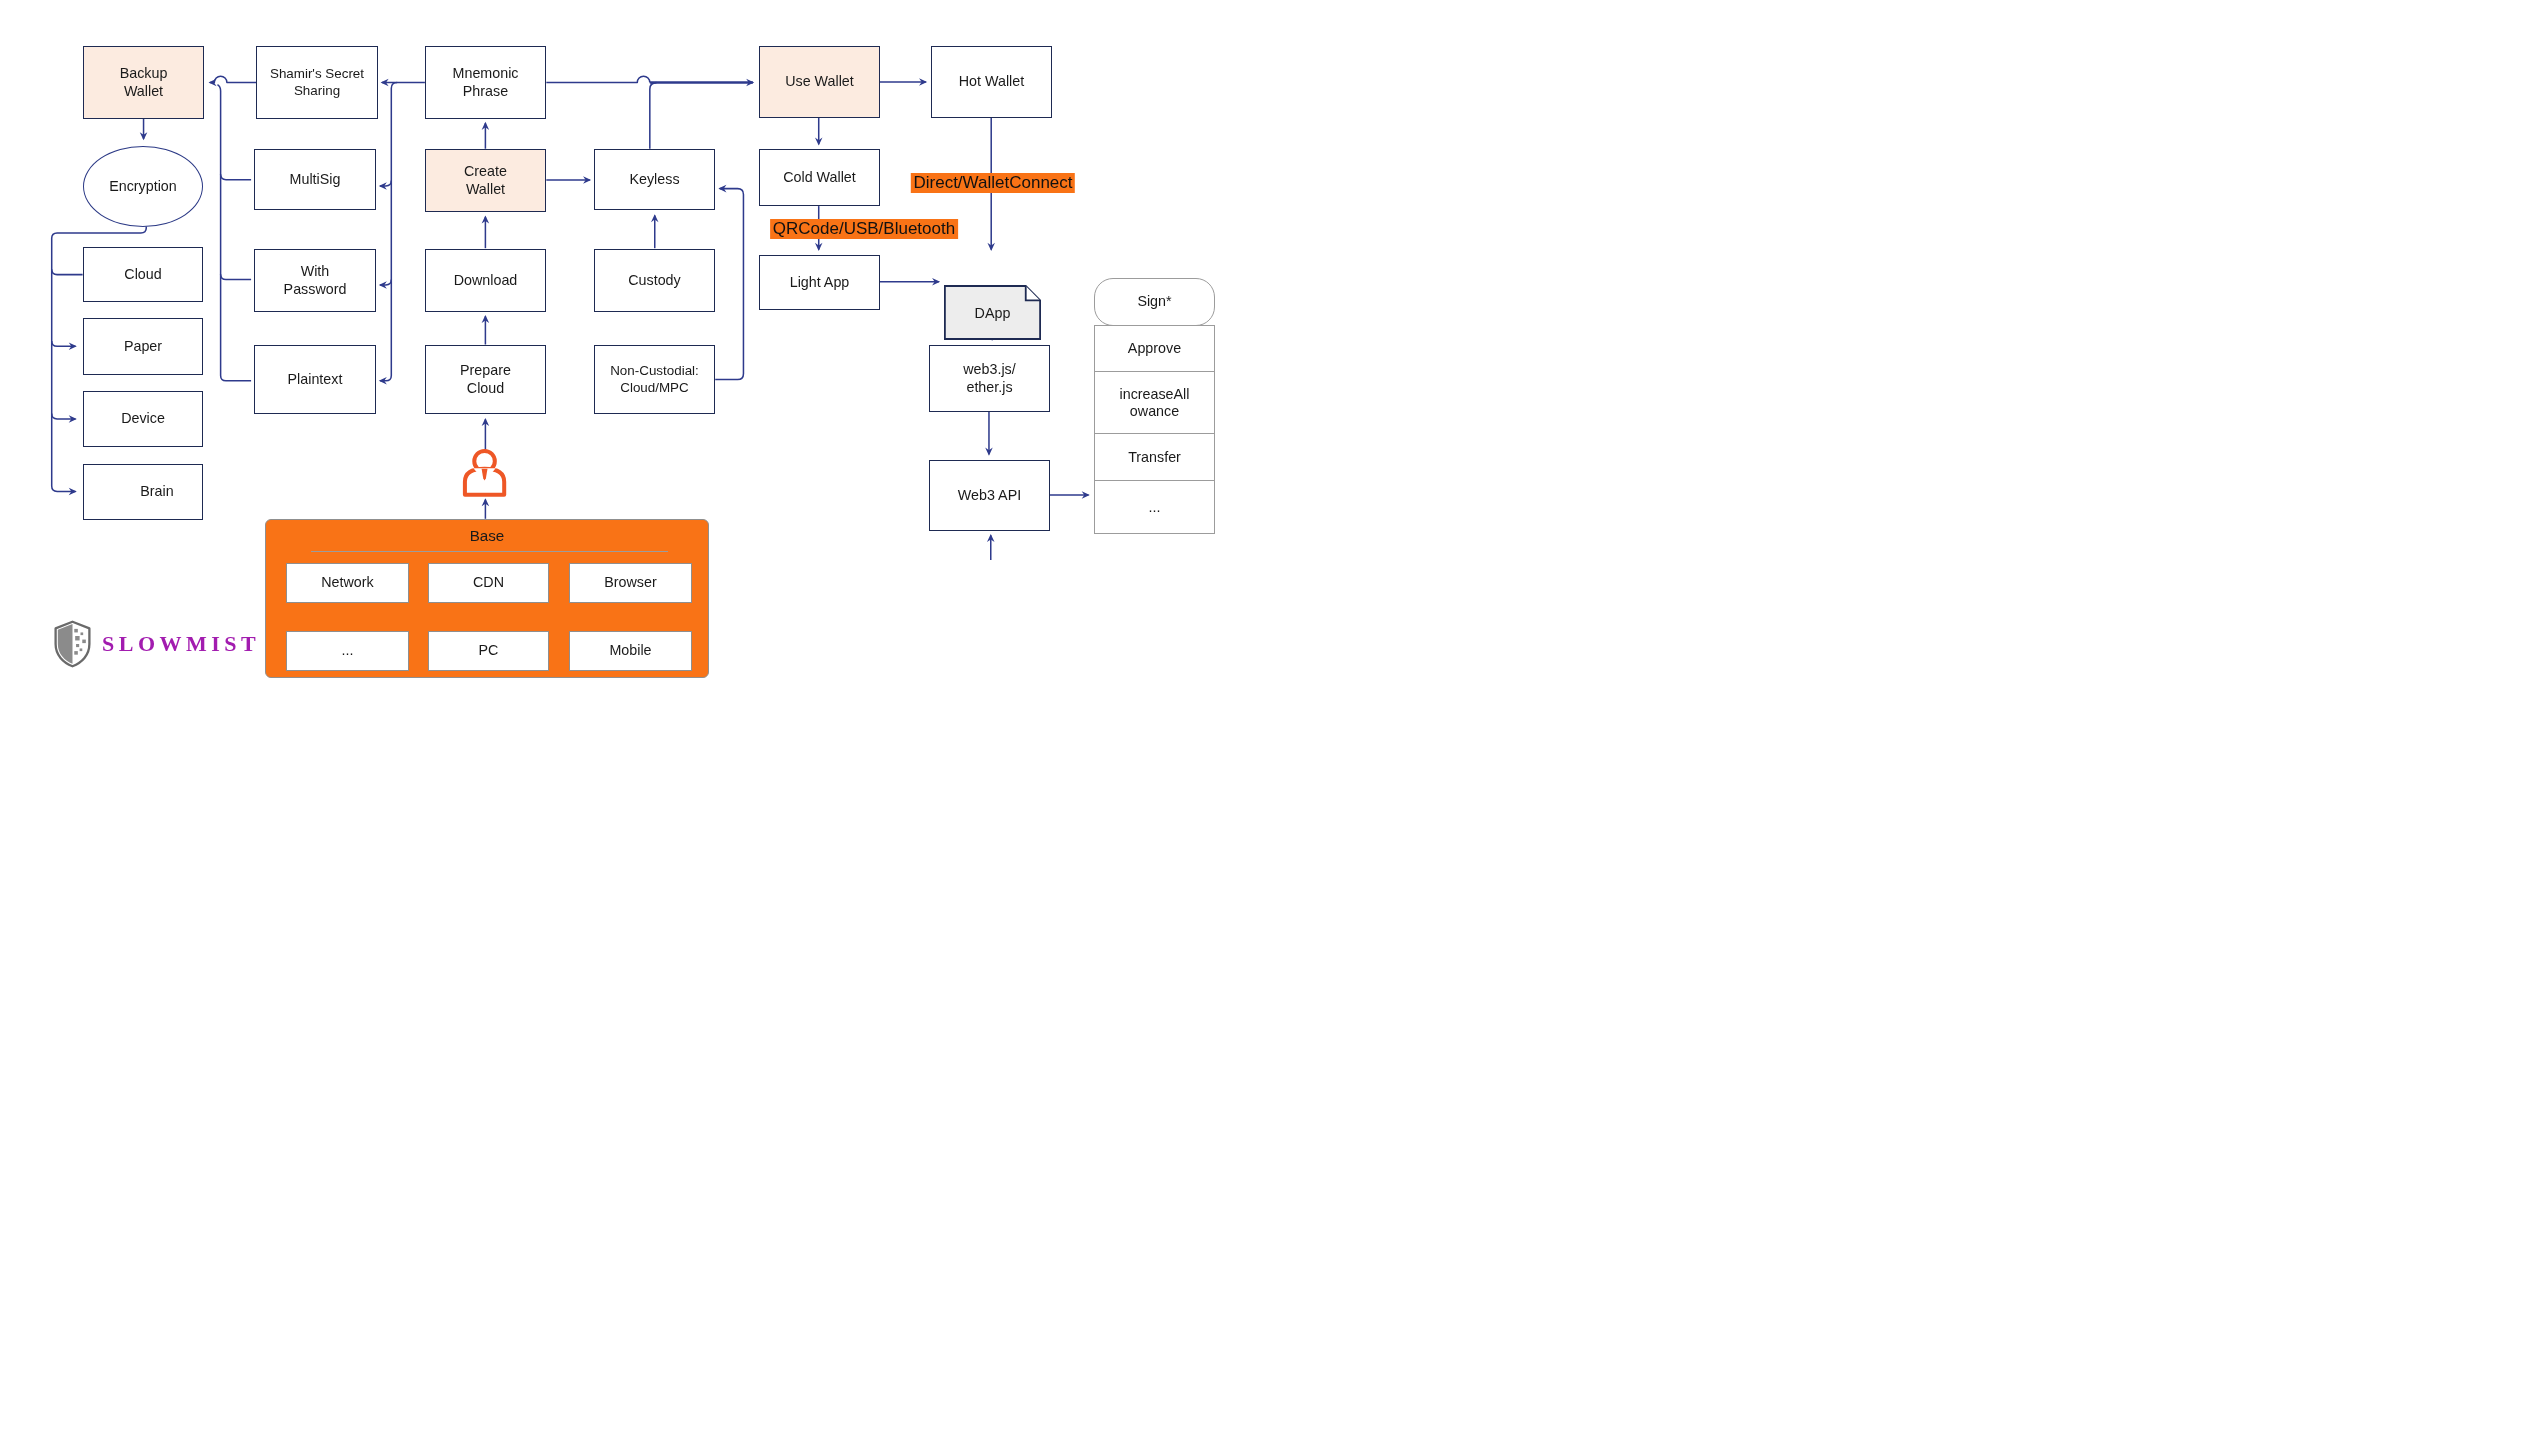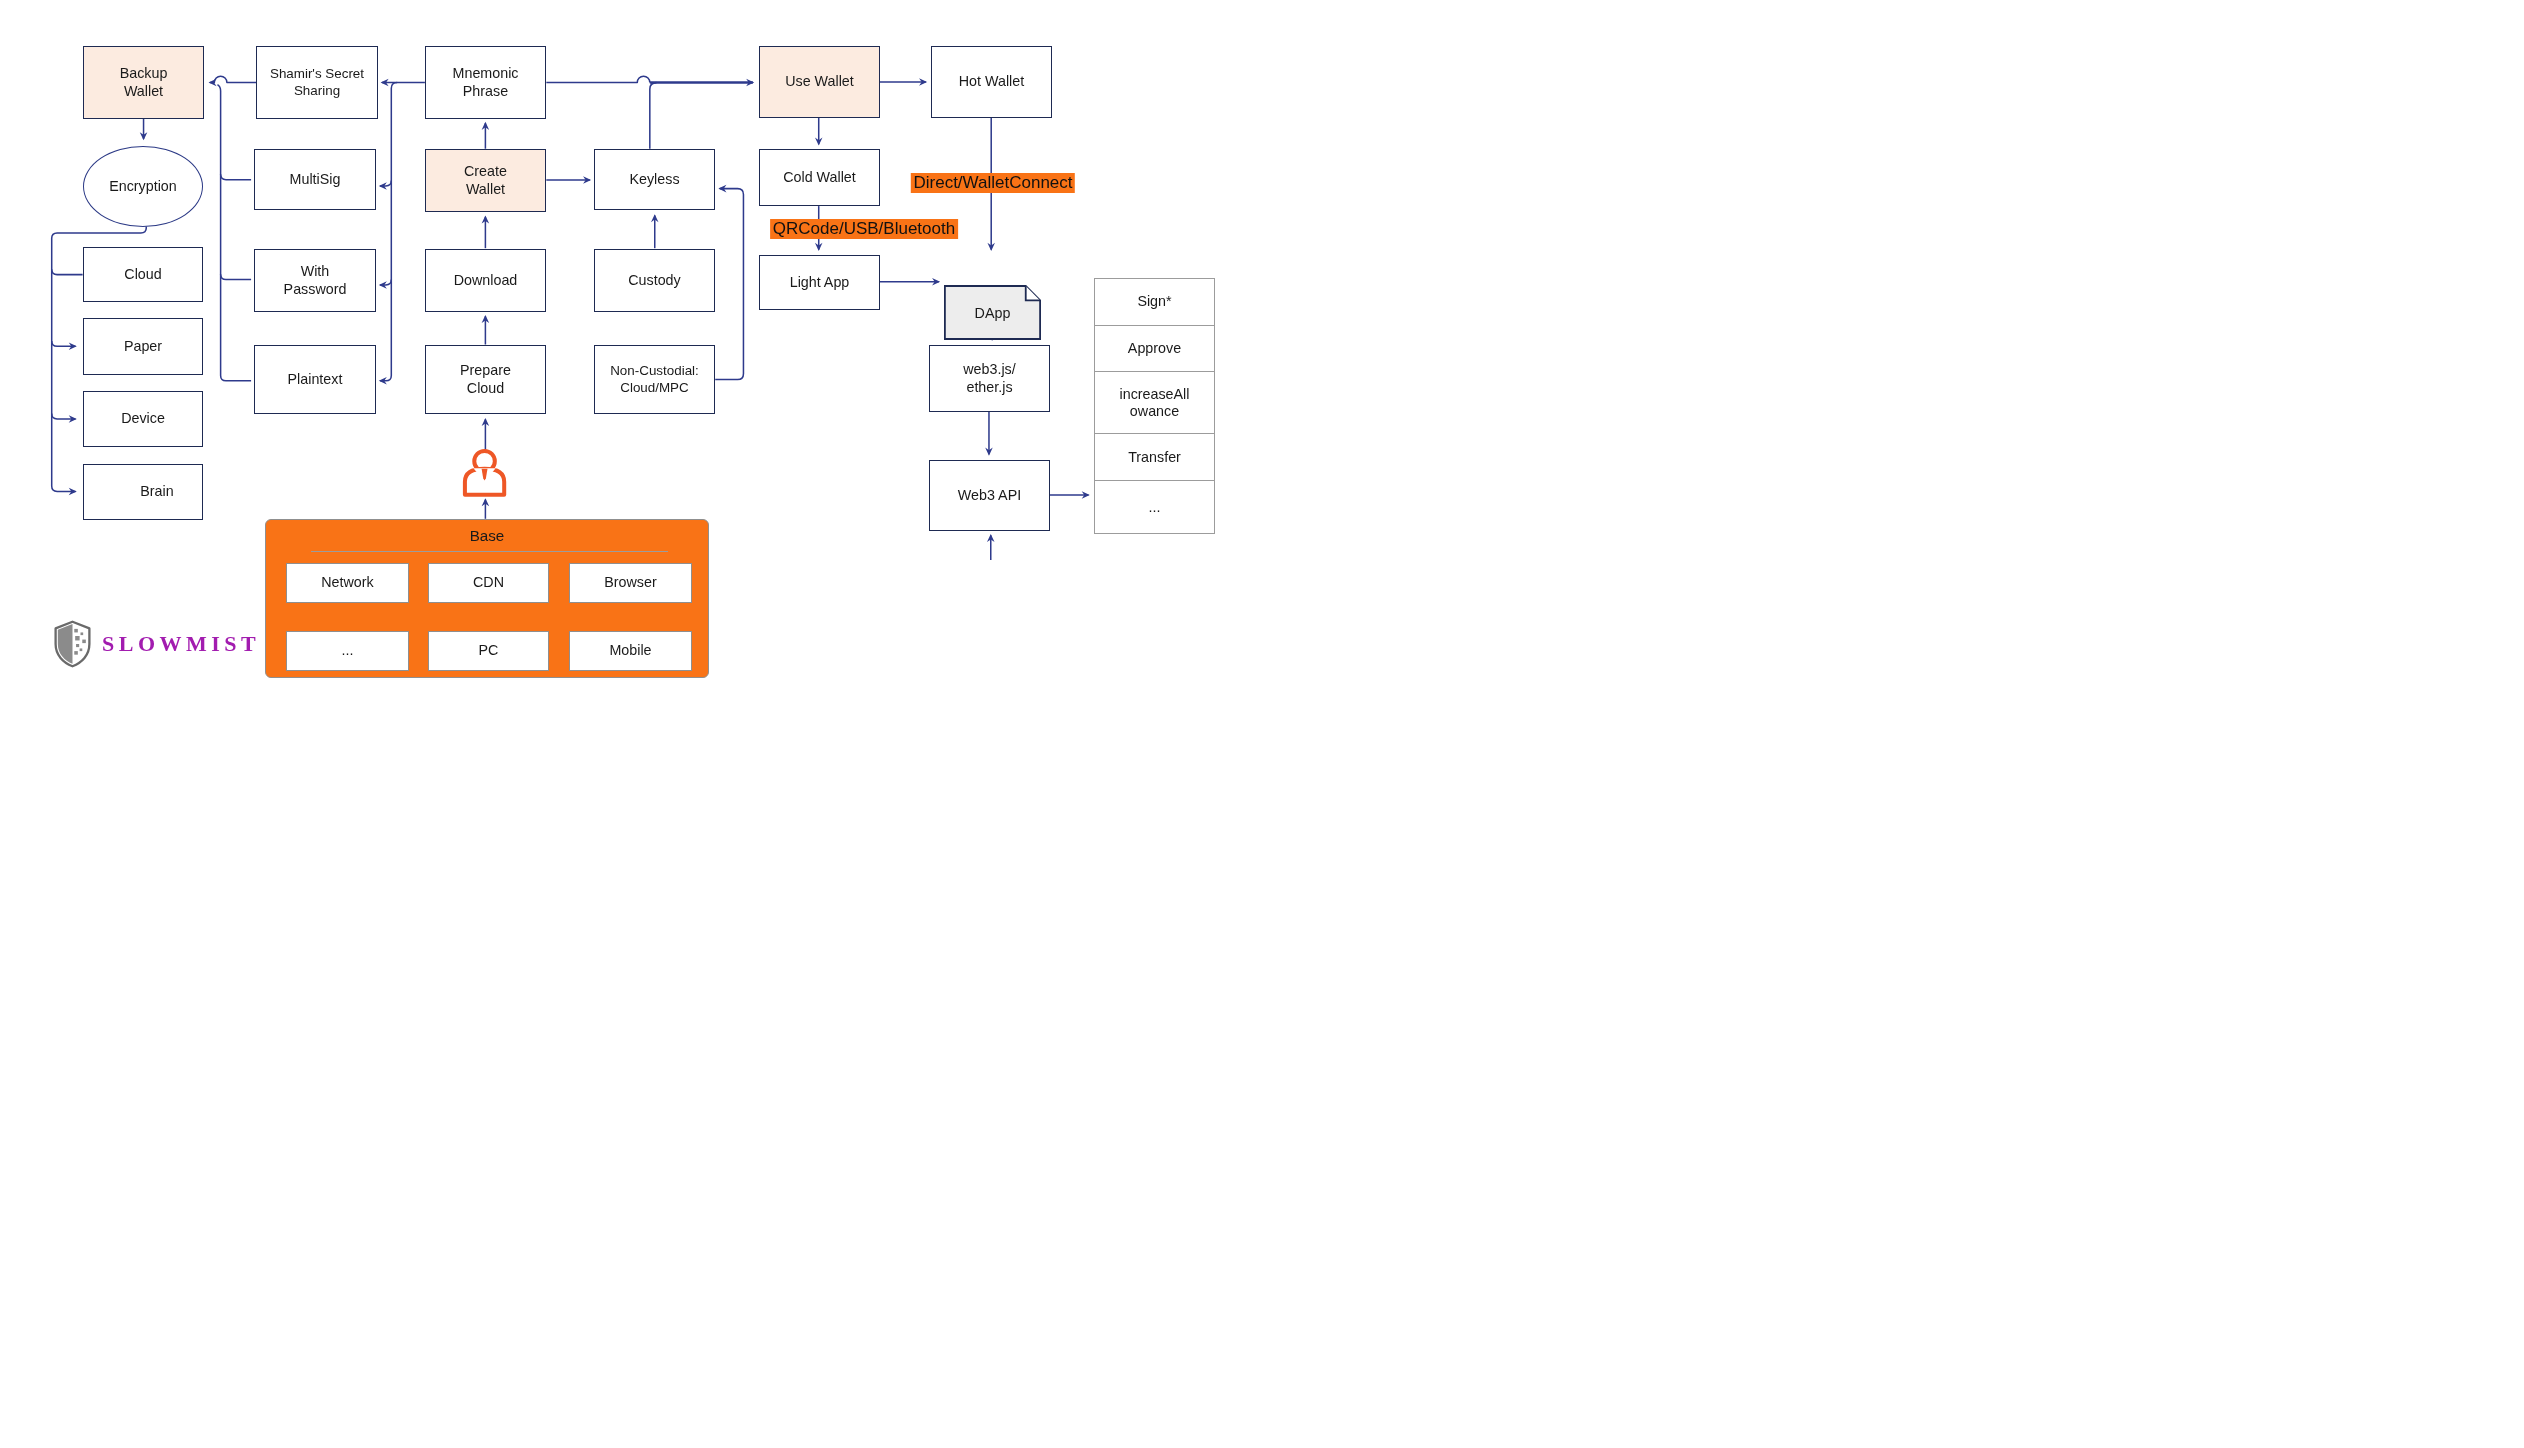--- a/index.html
+++ b/index.html
@@ -167,21 +167,21 @@
   <div class="node" style="left:594px;top:345px;width:121px;height:69px;font-size:13.4px;">Non-Custodial:
 Cloud/MPC</div>
   <div class="node" style="left:929px;top:345px;width:121px;height:67px;">web3.js/
 ether.js</div>
 
   <div class="node" style="left:83px;top:391px;width:120px;height:56px;">Device</div>
   <div class="node" style="left:83px;top:464px;width:120px;height:56px;padding-left:28px;">Brain</div>
   <div class="node" style="left:929px;top:460px;width:121px;height:71px;">Web3 API</div>
 
   <div class="stack">
-    <div class="stack-cell" style="height:48px;">Sign*</div>
+    <div class="stack-cell" style="height:48px;border-radius:19px;">Sign*</div>
     <div class="stack-cell" style="height:48px;">Approve</div>
     <div class="stack-cell" style="height:63px;">increaseAll
 owance</div>
     <div class="stack-cell" style="height:49px;">Transfer</div>
     <div class="stack-cell" style="height:54px;">...</div>
   </div>
 
   <div class="edge-label" style="left:820px;top:229px;margin-left:44px;">QRCode/USB/Bluetooth</div>
   <div class="edge-label" style="left:993px;top:183px;">Direct/WalletConnect</div>
 

